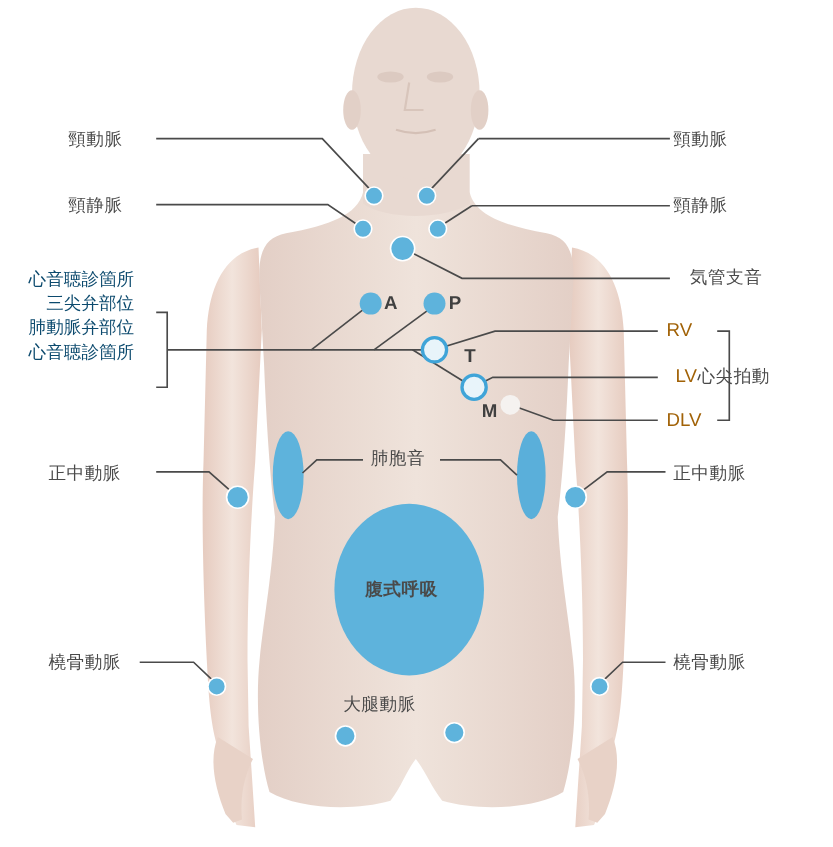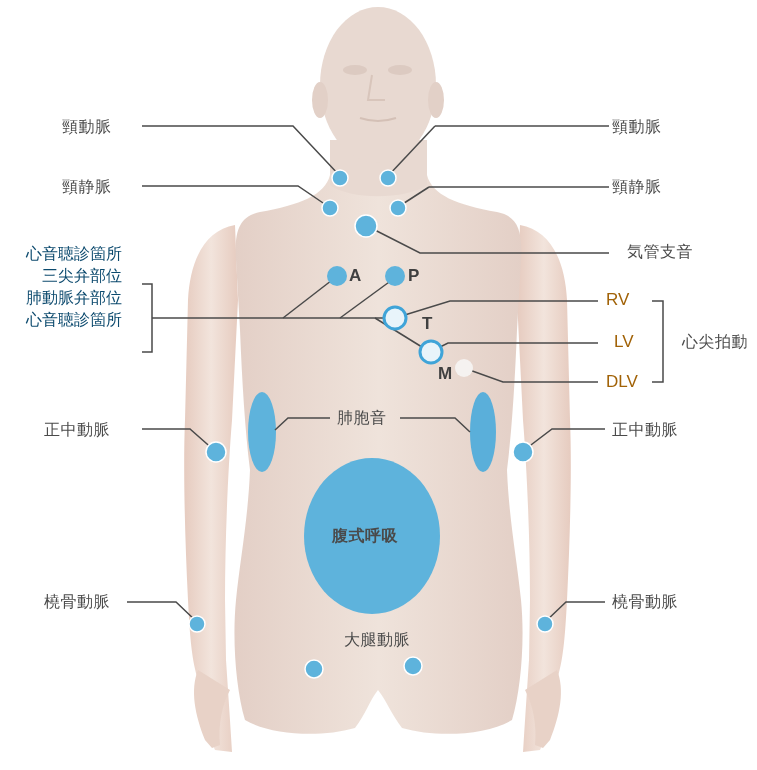--- a/index.html
+++ b/index.html
@@ -120,25 +120,25 @@
 
   <div class="lbl" style="left:44px;top:420px;">正中動脈</div>
   <div class="lbl" style="left:44px;top:592px;">橈骨動脈</div>
 
   <div class="lbl" style="left:612px;top:117px;">頸動脈</div>
   <div class="lbl" style="left:612px;top:177px;">頸静脈</div>
   <div class="lbl" style="left:627px;top:242px;">気管支音</div>
   <div class="eng" style="left:606px;top:290px;">RV</div>
   <div class="eng" style="left:614px;top:332px;">LV</div>
   <div class="eng" style="left:606px;top:372px;text-align:right;">DLV</div>
-  <div class="lbl" style="left:634px;top:332px;margin-left:48px;">心尖拍動</div>
+  <div class="lbl" style="left:634px;top:332px;">心尖拍動</div>
   <div class="lbl" style="left:612px;top:420px;">正中動脈</div>
   <div class="lbl" style="left:612px;top:592px;">橈骨動脈</div>
 
   <div class="code" style="left:349px;top:266px;">A</div>
   <div class="code" style="left:408px;top:266px;">P</div>
   <div class="code" style="left:422px;top:314px;">T</div>
   <div class="code" style="left:438px;top:364px;">M</div>
 
   <div class="lbl" style="left:337px;top:408px;font-family:Liberation Serif, serif;">肺胞音</div>
   <div class="lbl" style="left:332px;top:526px;font-weight:bold;">腹式呼吸</div>
-  <div class="lbl" style="left:344px;top:630px;">大腿動脈</div>
+  <div class="lbl" style="left:312px;top:630px;">大腿動脈</div>
 </div>
 
 </body></html>

